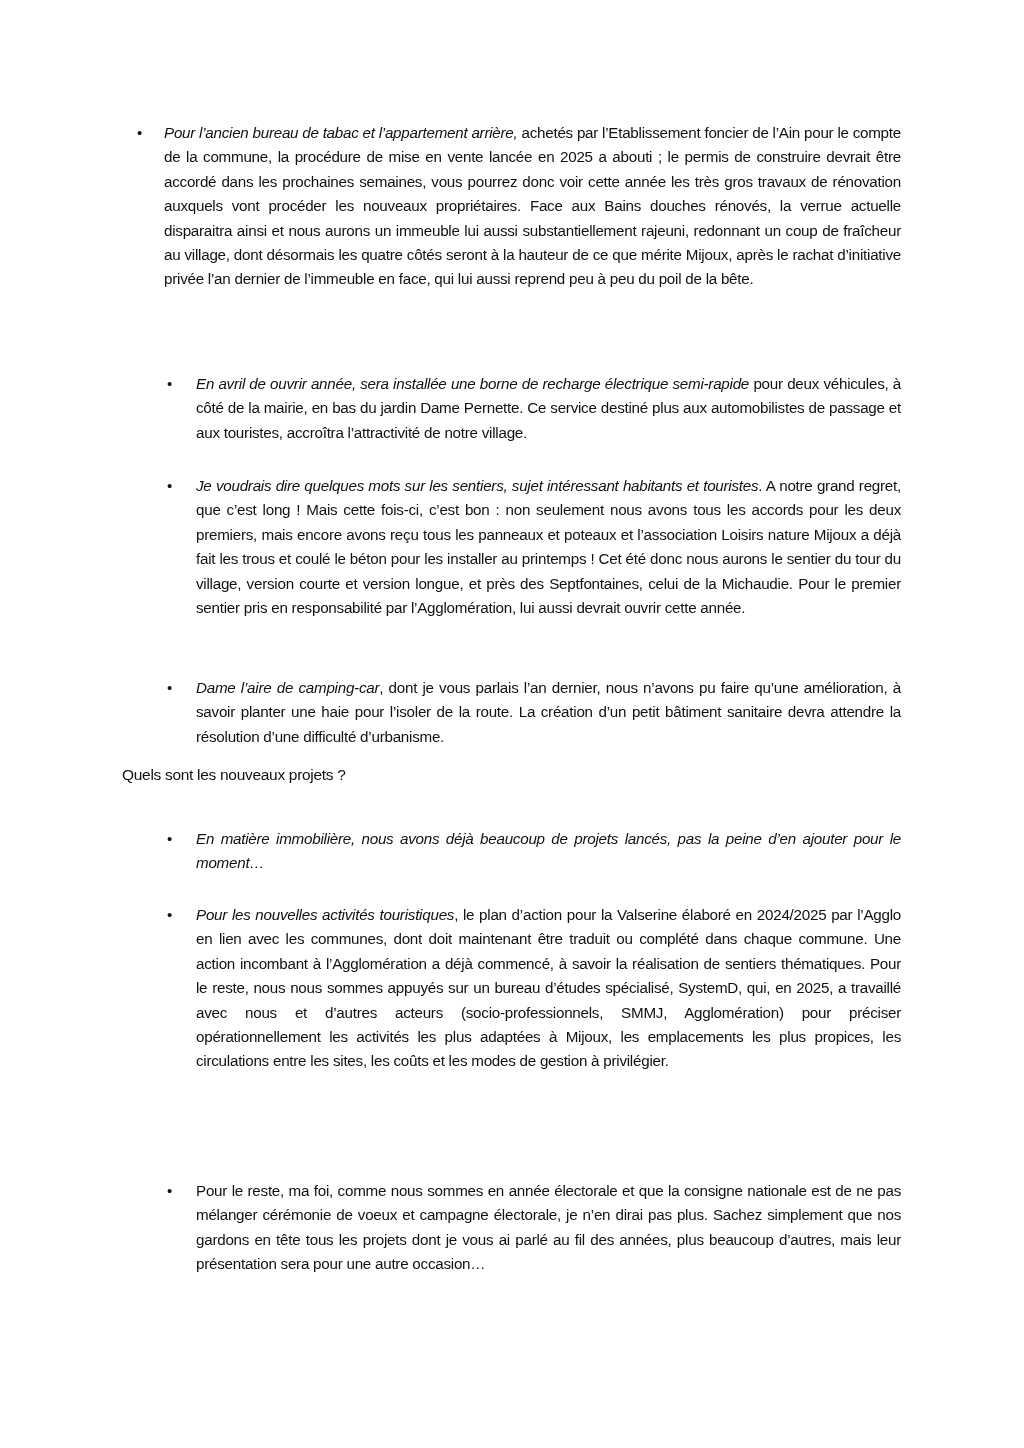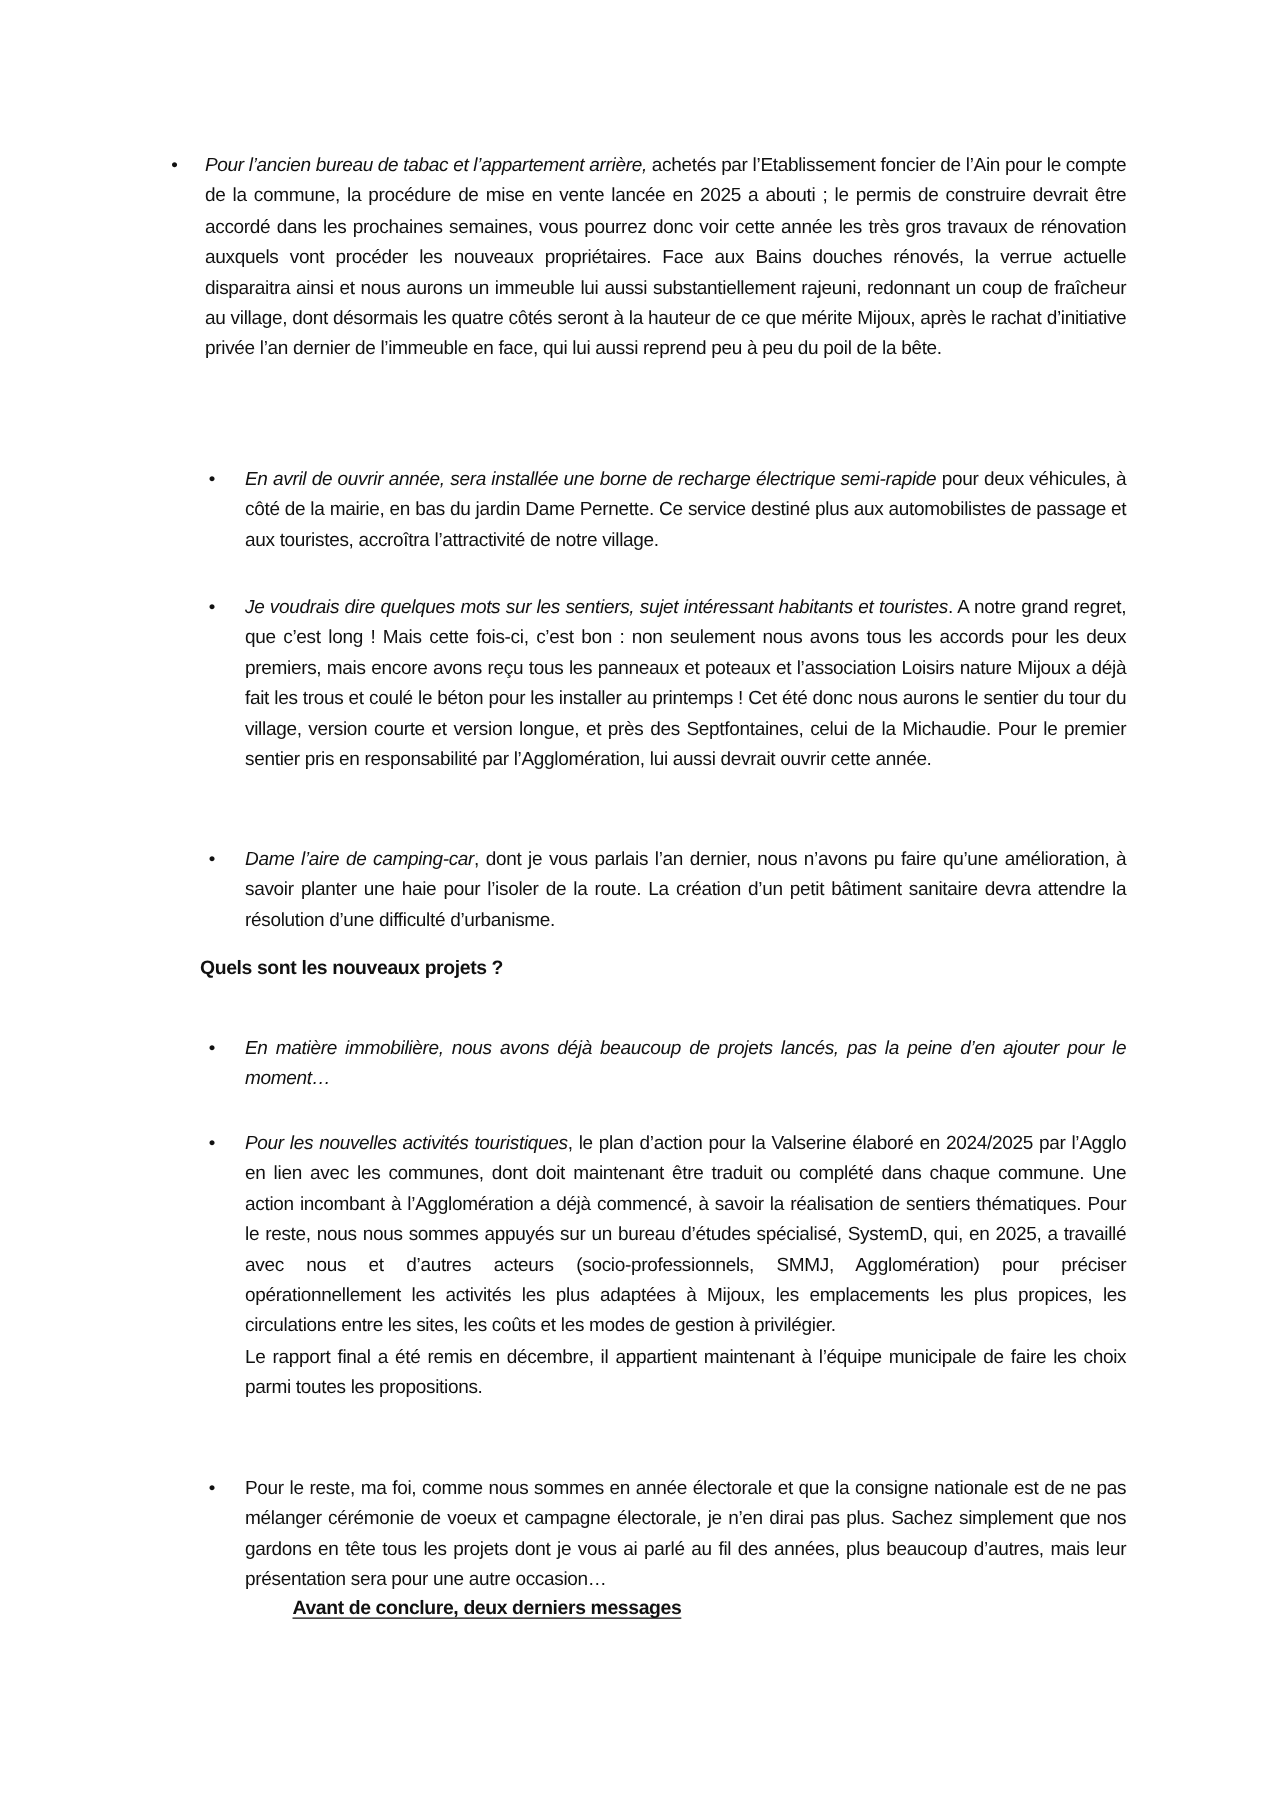--- a/index.html
+++ b/index.html
@@ -8,21 +8,21 @@
   .page { position: absolute; left: 0; top: 0; width: 1024px; height: 1448px; background: #fff; }
   .item { position: absolute; font-size: 15.2px; line-height: 24.4px; letter-spacing: -0.25px;
           text-align: justify; word-spacing: 0px; }
   .item .bullet { position: absolute; top: 0; font-size: 15px; line-height: 24.4px; }
   .item p { margin: 0; }
   .lead { font-weight: normal; font-style: italic; }
   .lvl1 { left: 164px; width: 737px; }
   .lvl1 .bullet { left: -27px; }
   .lvl2 { left: 196px; width: 705px; }
   .lvl2 .bullet { left: -29px; }
-  .heading { position: absolute; font-size: 15.5px; font-weight: bold; letter-spacing: -0.3px; line-height: 24px; margin-left: 38px; }
+  .heading { position: absolute; font-size: 15.5px; font-weight: normal; letter-spacing: -0.3px; line-height: 24px; }
   .underline { text-decoration: underline; text-underline-offset: 3px; }
   .last-line-left { text-align-last: left; }
 </style>
 </head>
 <body>
 
 <div class="page">
 
   <div class="item lvl1" style="top:121px;">
     <span class="bullet">•</span>
@@ -47,23 +47,21 @@
   <div class="heading" style="left:122px; top:763px;">Quels sont les nouveaux projets ?</div>
 
   <div class="item lvl2" style="top:827px;">
     <span class="bullet">•</span>
     <p class="last-line-left"><span class="lead">En matière immobilière, nous avons déjà beaucoup de projets lancés, pas la peine d’en ajouter pour le moment…</span><span></span></p>
   </div>
 
   <div class="item lvl2" style="top:903px;">
     <span class="bullet">•</span>
     <p class="last-line-left"><span class="lead">Pour les nouvelles activités touristiques</span><span>, le plan d’action pour la Valserine élaboré en 2024/2025 par l’Agglo en lien avec les communes, dont doit maintenant être traduit ou complété dans chaque commune. Une action incombant à l’Agglomération a déjà commencé, à savoir la réalisation de sentiers thématiques. Pour le reste, nous nous sommes appuyés sur un bureau d’études spécialisé, SystemD, qui, en 2025, a travaillé avec nous et d’autres acteurs (socio-professionnels, SMMJ, Agglomération) pour préciser opérationnellement les activités les plus adaptées à Mijoux, les emplacements les plus propices, les circulations entre les sites, les coûts et les modes de gestion à privilégier.</span></p>
-    <p class="last-line-left">Le rapport final a été remis en décembre, il appartient maintenant à l’équipe municipale de faire les choix parmi toutes les propositions.</p>
   </div>
 
   <div class="item lvl2" style="top:1179px;">
     <span class="bullet">•</span>
     <p class="last-line-left"><span>Pour le reste, ma foi, comme nous sommes en année électorale et que la consigne nationale est de ne pas mélanger cérémonie de voeux et campagne électorale, je n’en dirai pas plus. Sachez simplement que nos gardons en tête tous les projets dont je vous ai parlé au fil des années, plus beaucoup d’autres, mais leur présentation sera pour une autre occasion…</span></p>
   </div>
 
-  <div class="heading underline" style="left:196px; top:1275px;">Avant de conclure, deux derniers messages</div>
 
 </div>
 
 </body></html>

